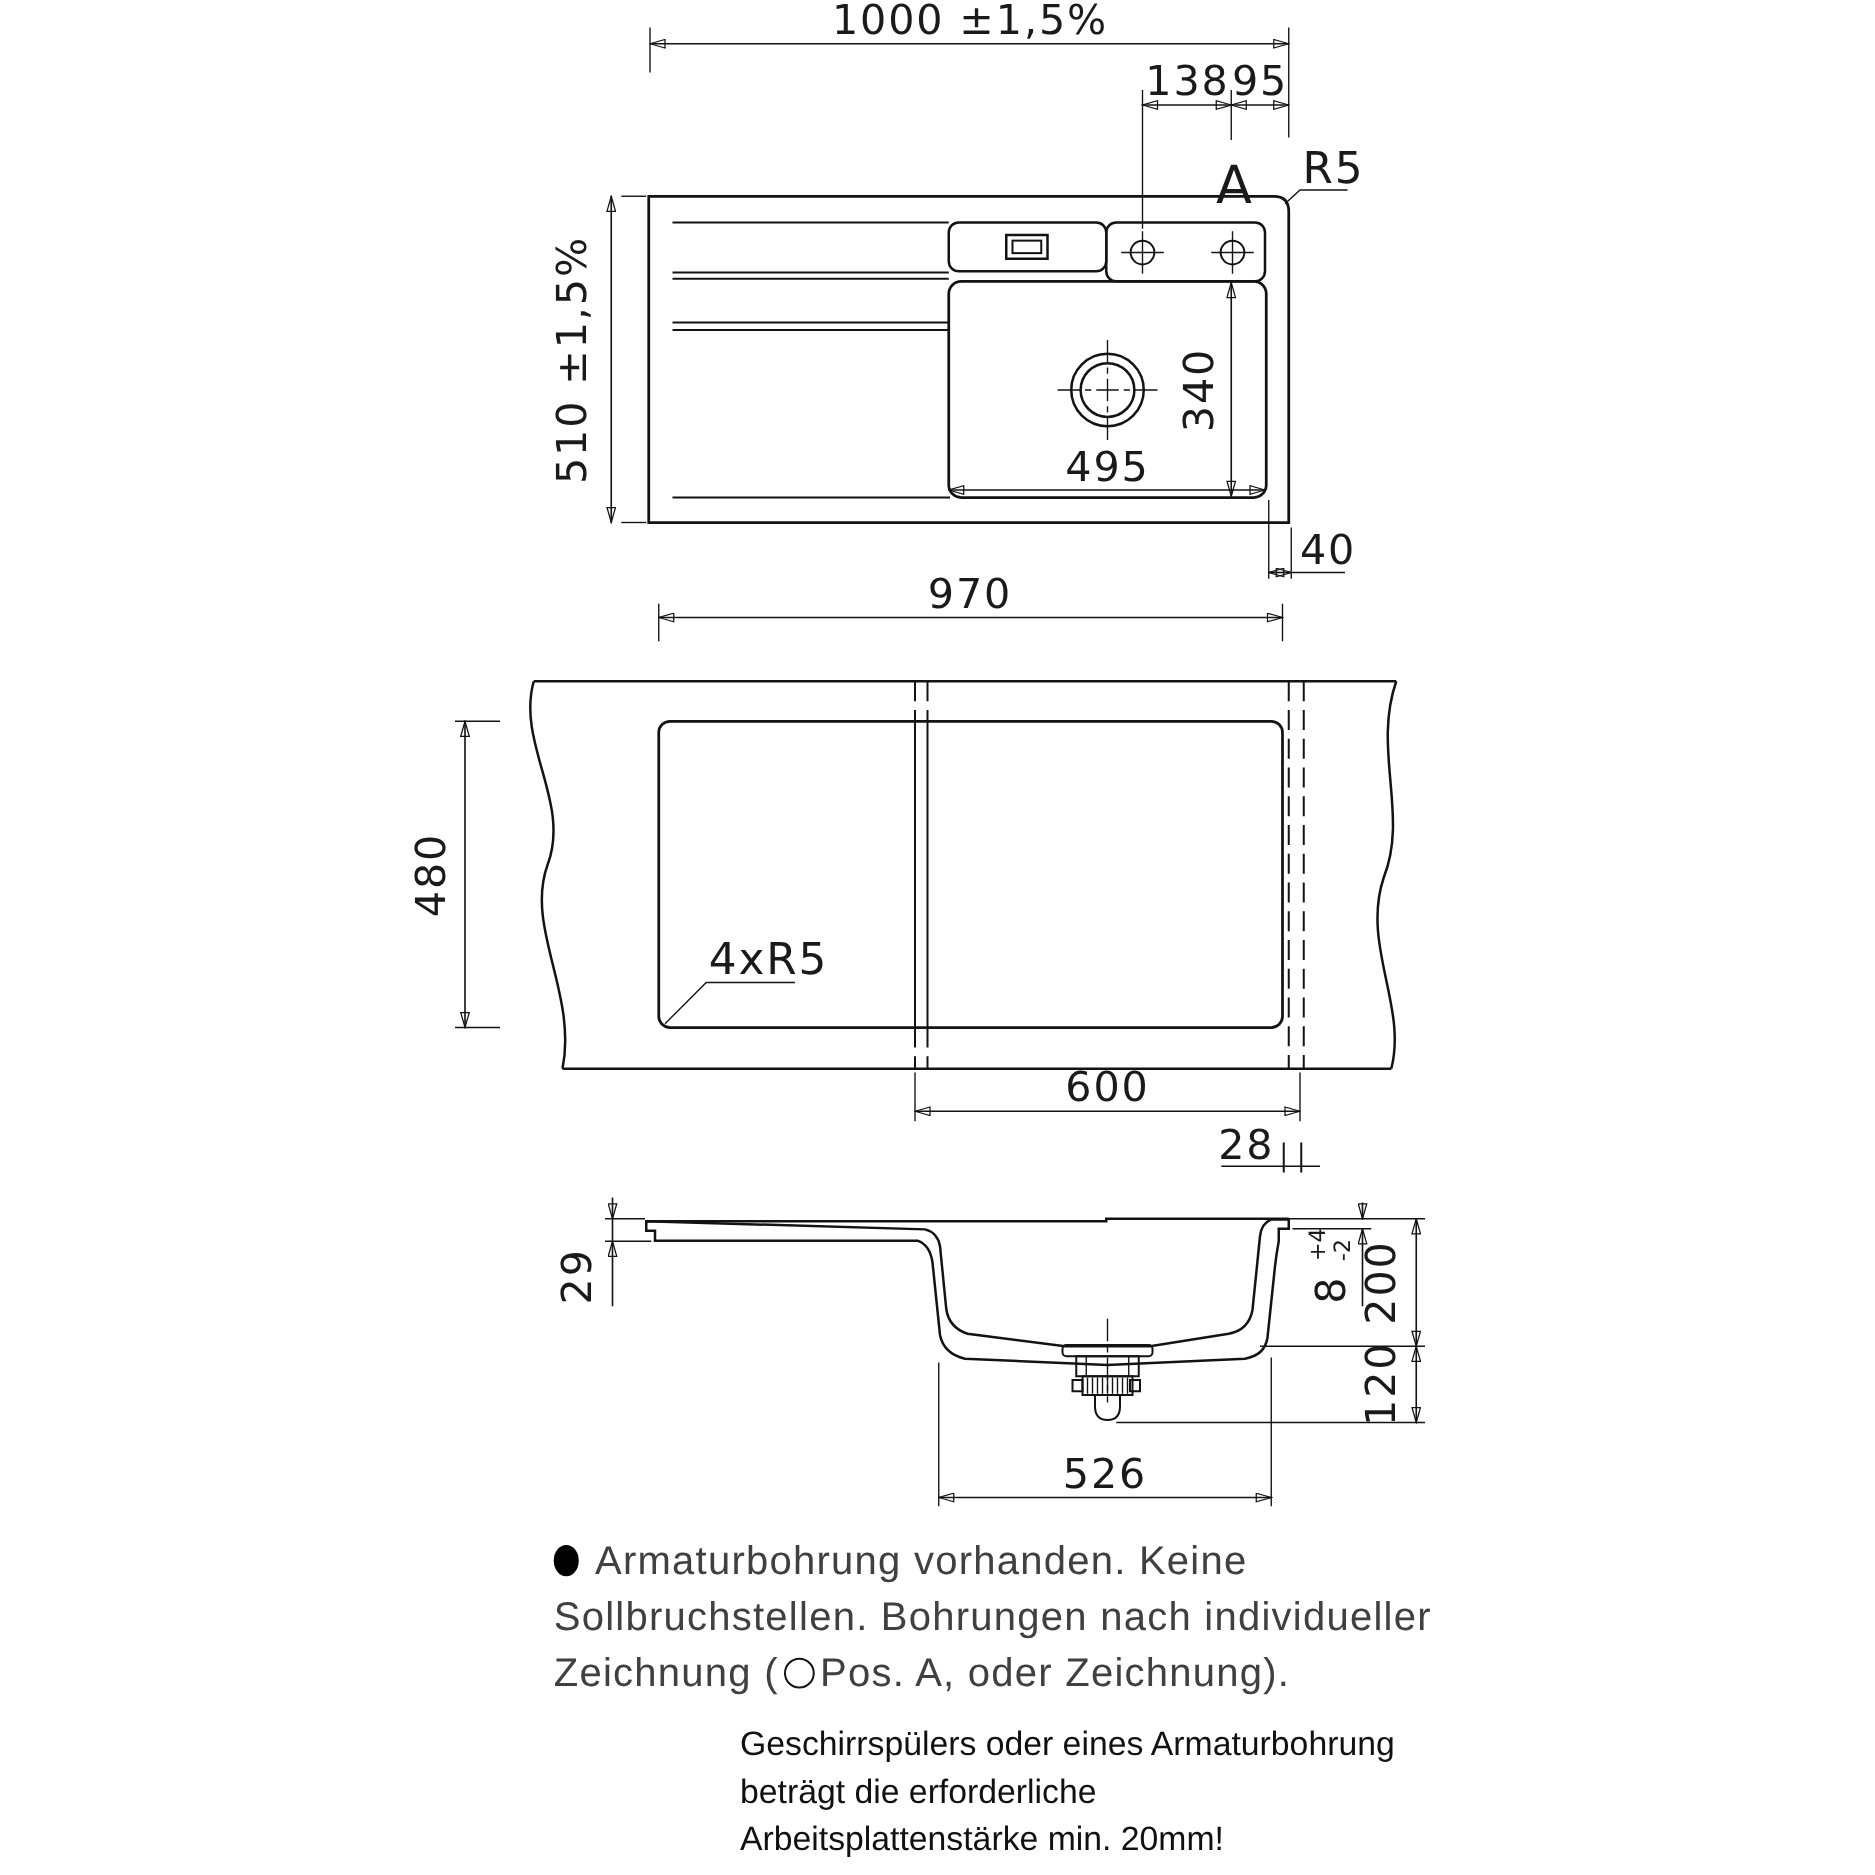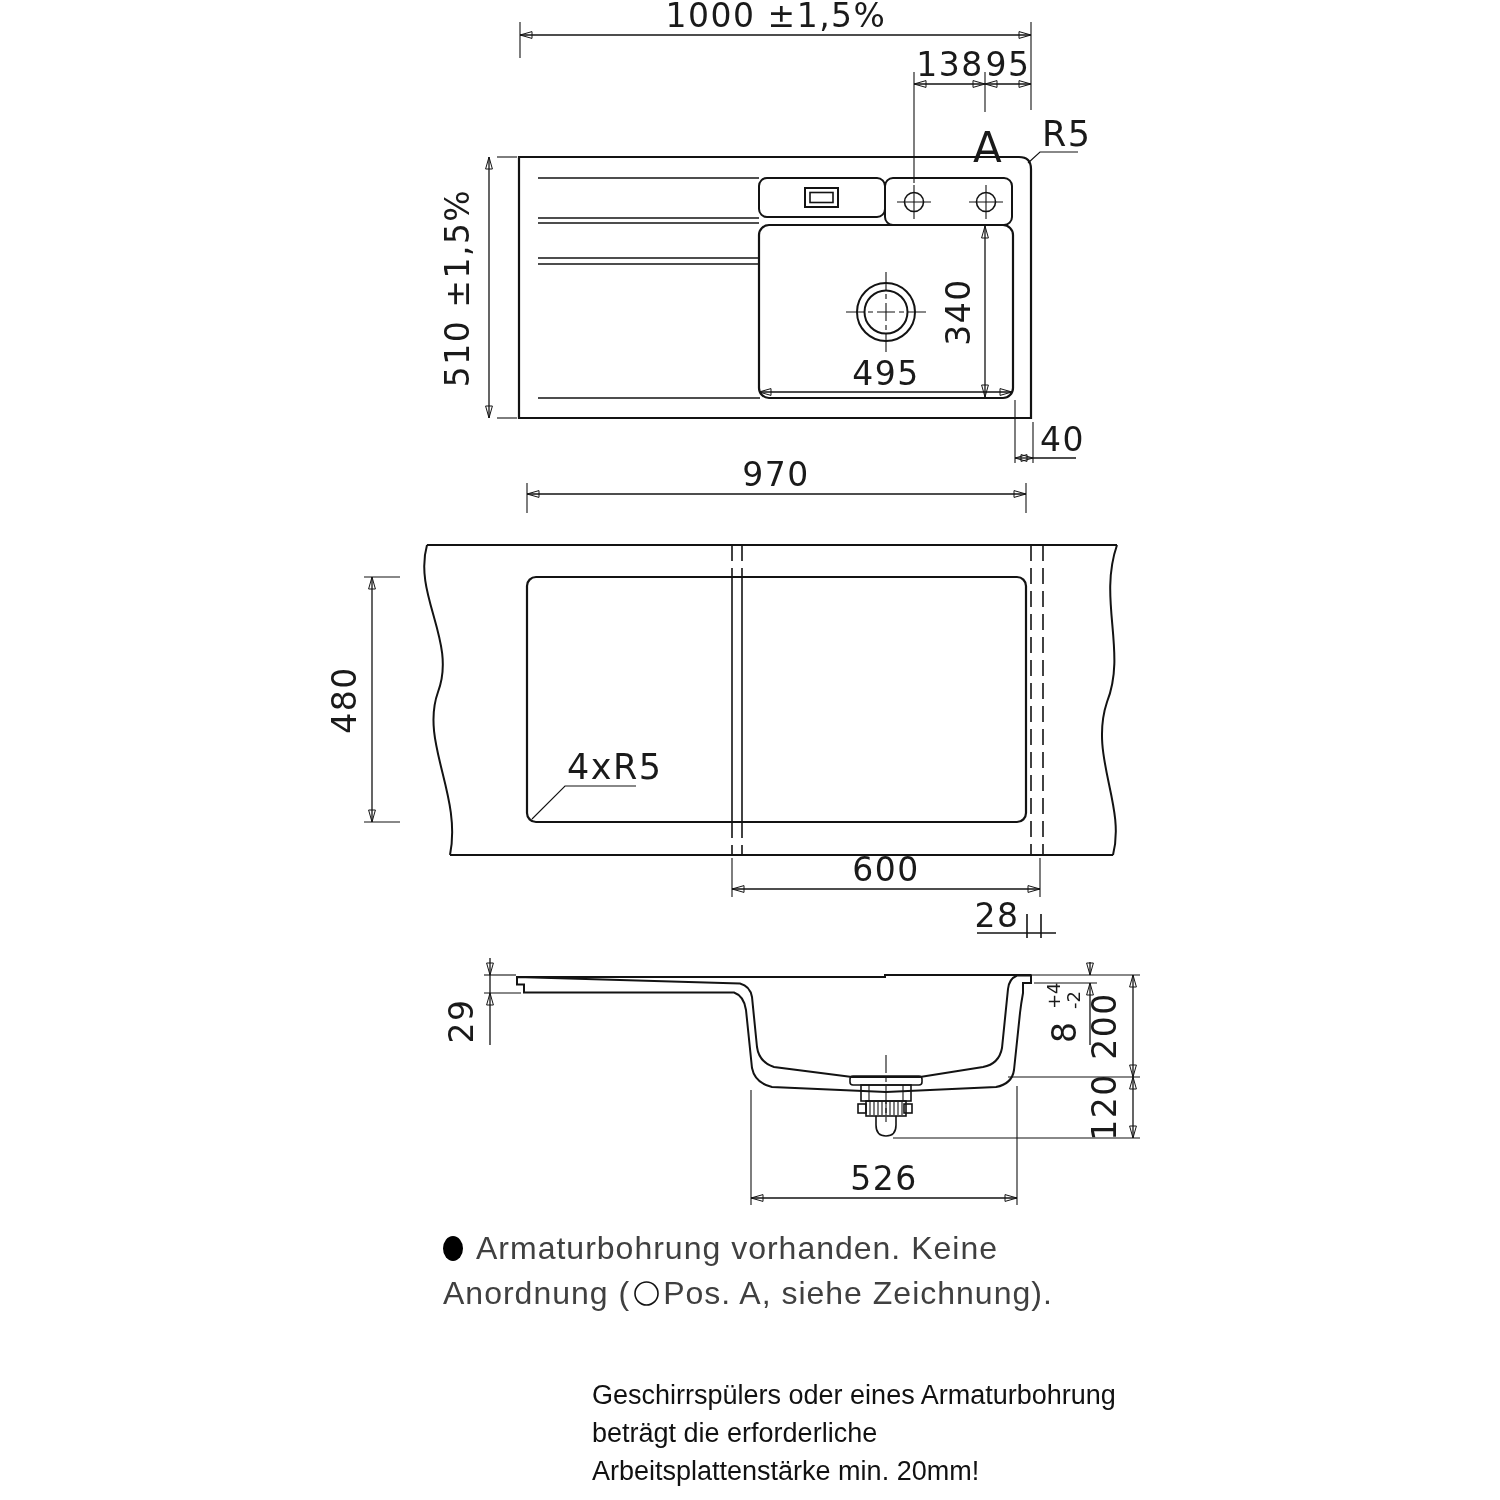--- a/index.html
+++ b/index.html
@@ -266,25 +266,28 @@
     </g>
   </g>
 </svg>
 
 <div class="note1">
   <div class="row">
     <span class="bullet"></span>
     <span>Armaturbohrung vorhanden. Keine</span>
   </div>
   <div class="row">
-    <span>Anordnung (</span>
+    <span>Sollbruchstellen. Bohrungen nach individueller</span>
+  </div>
+  <div class="row">
+    <span>Zeichnung (</span>
     <svg class="hsym" viewBox="0 0 27 27">
       <circle cx="13.5" cy="13.5" r="11.5" fill="url(#gridpat)" stroke="#131313" stroke-width="1.6"></circle>
     </svg>
-    <span>Pos. A, siehe Zeichnung).</span>
+    <span>Pos. A, oder Zeichnung).</span>
   </div>
 </div>
 
 <div class="note2">
   <div>Geschirrspülers oder eines Armaturbohrung</div>
   <div>beträgt die erforderliche</div>
   <div>Arbeitsplattenstärke min. 20mm!</div>
 </div>
 
 </div>

